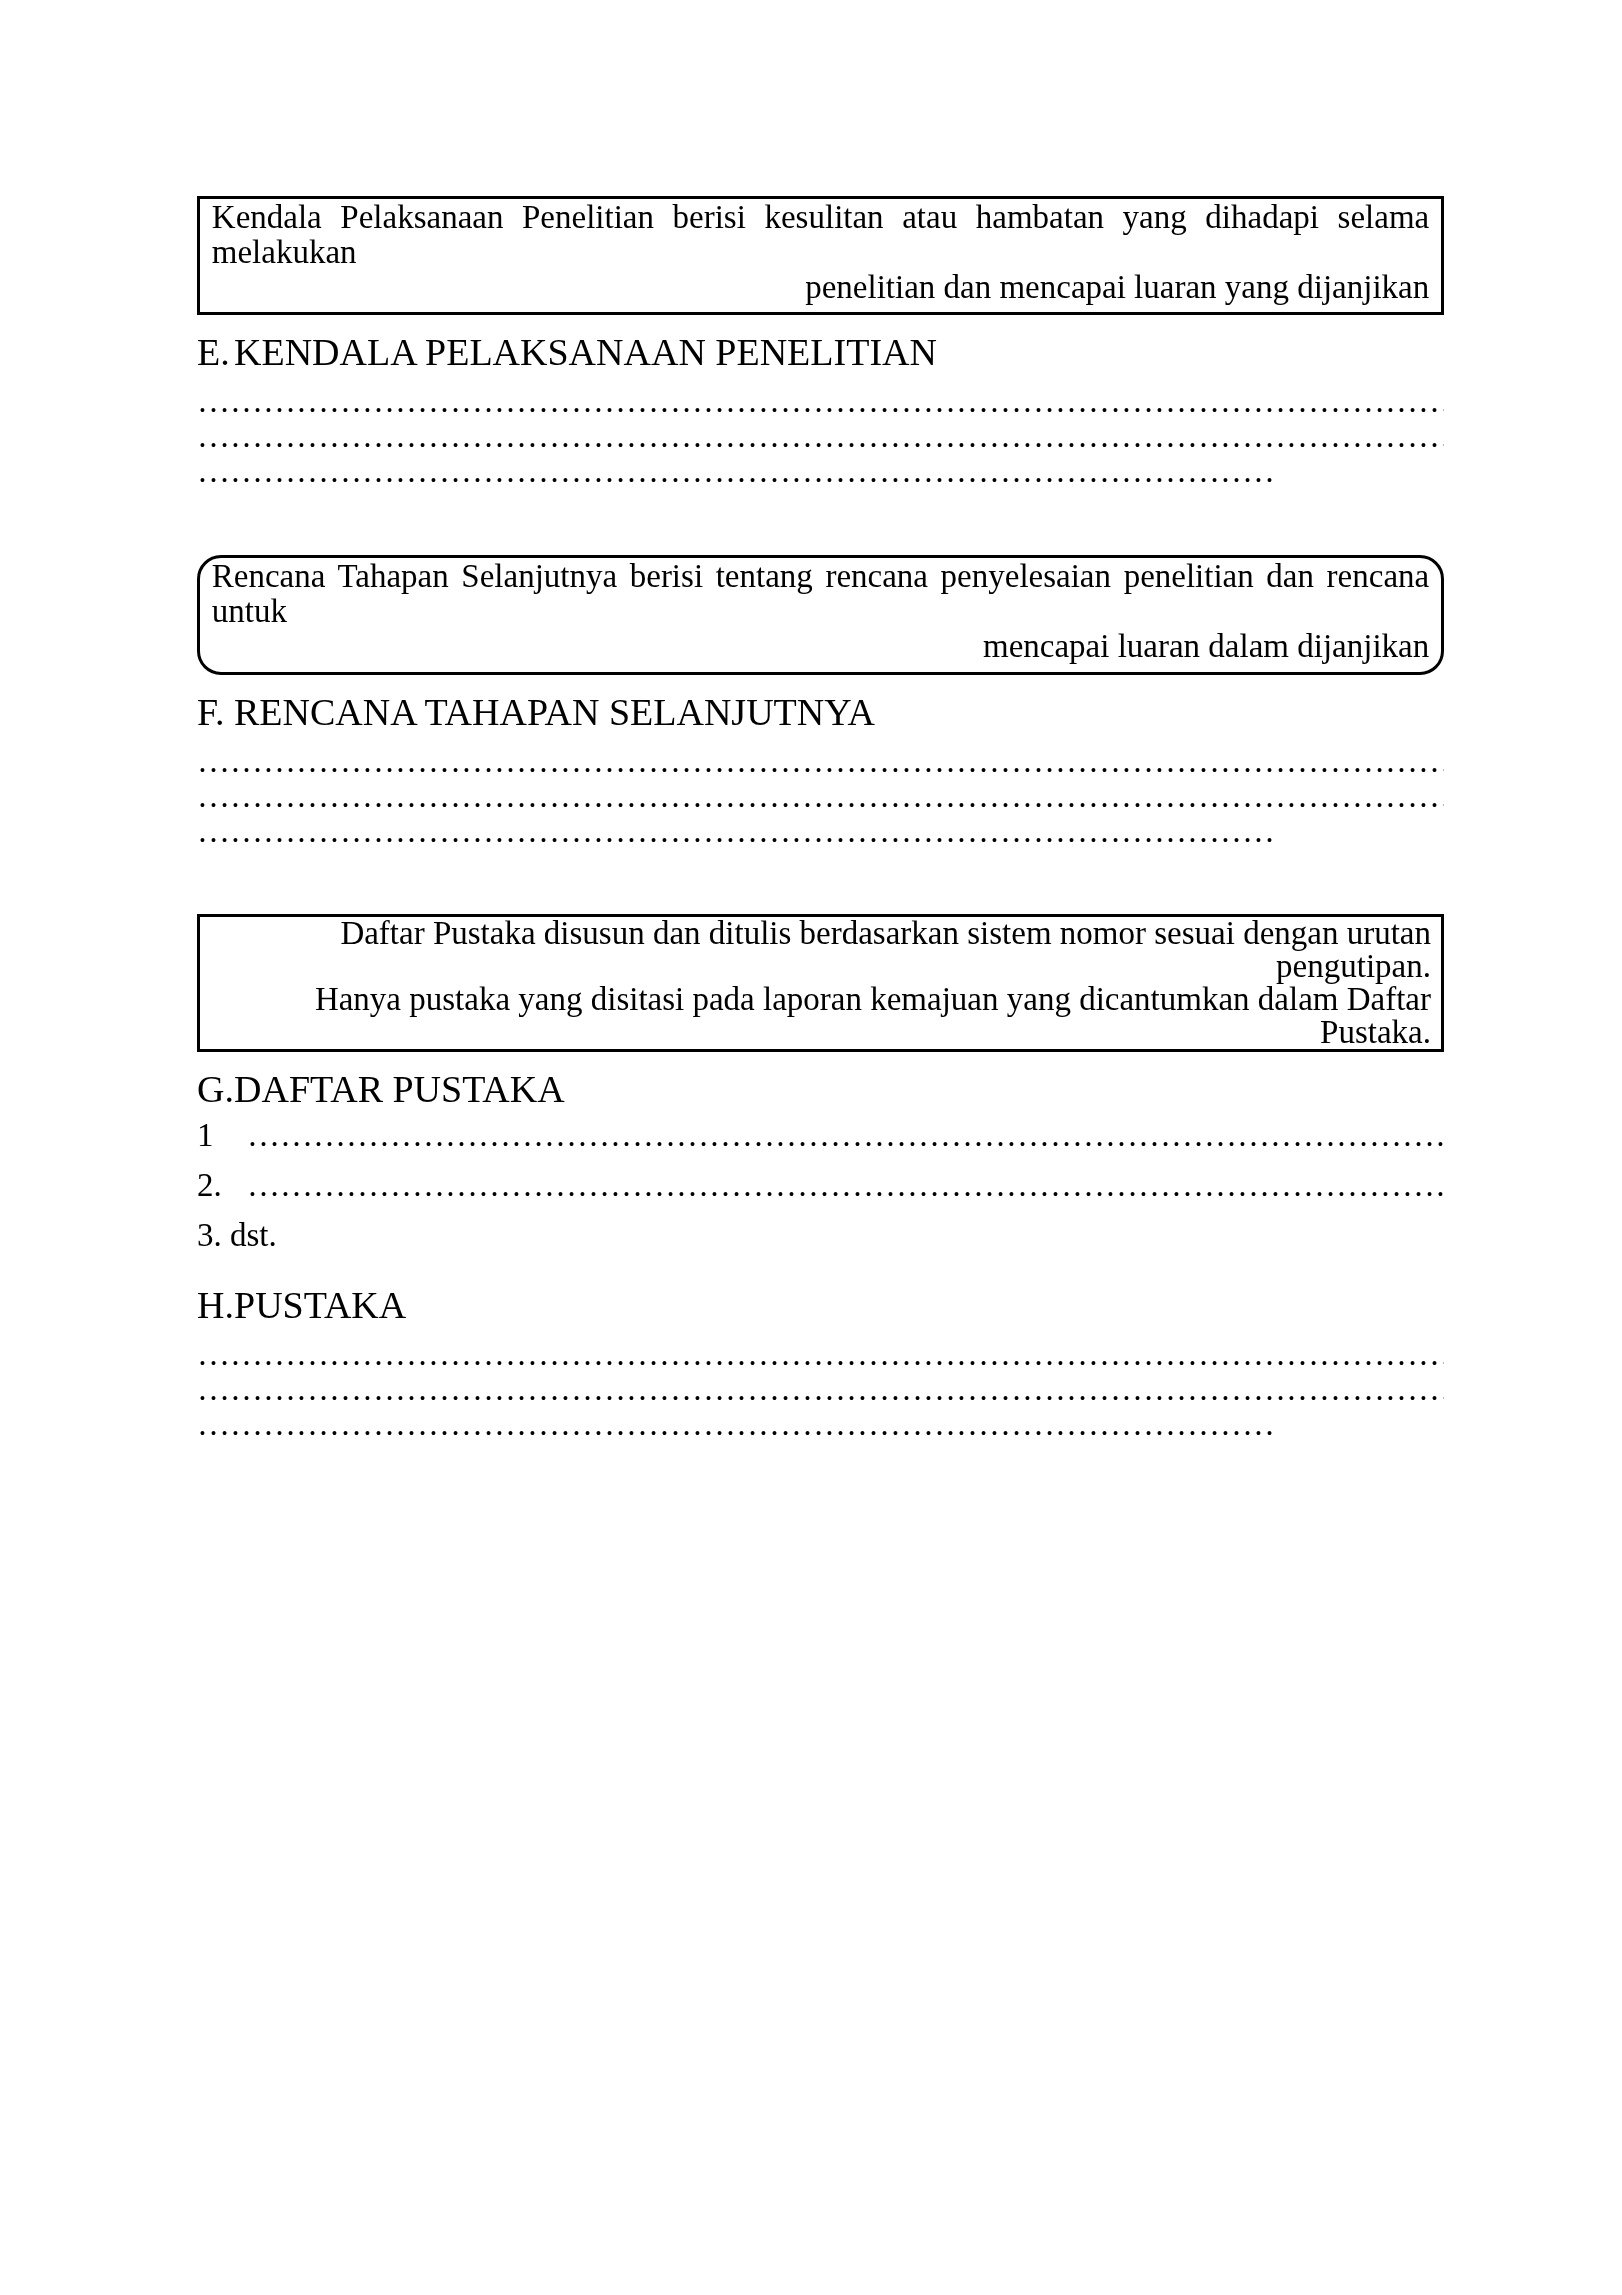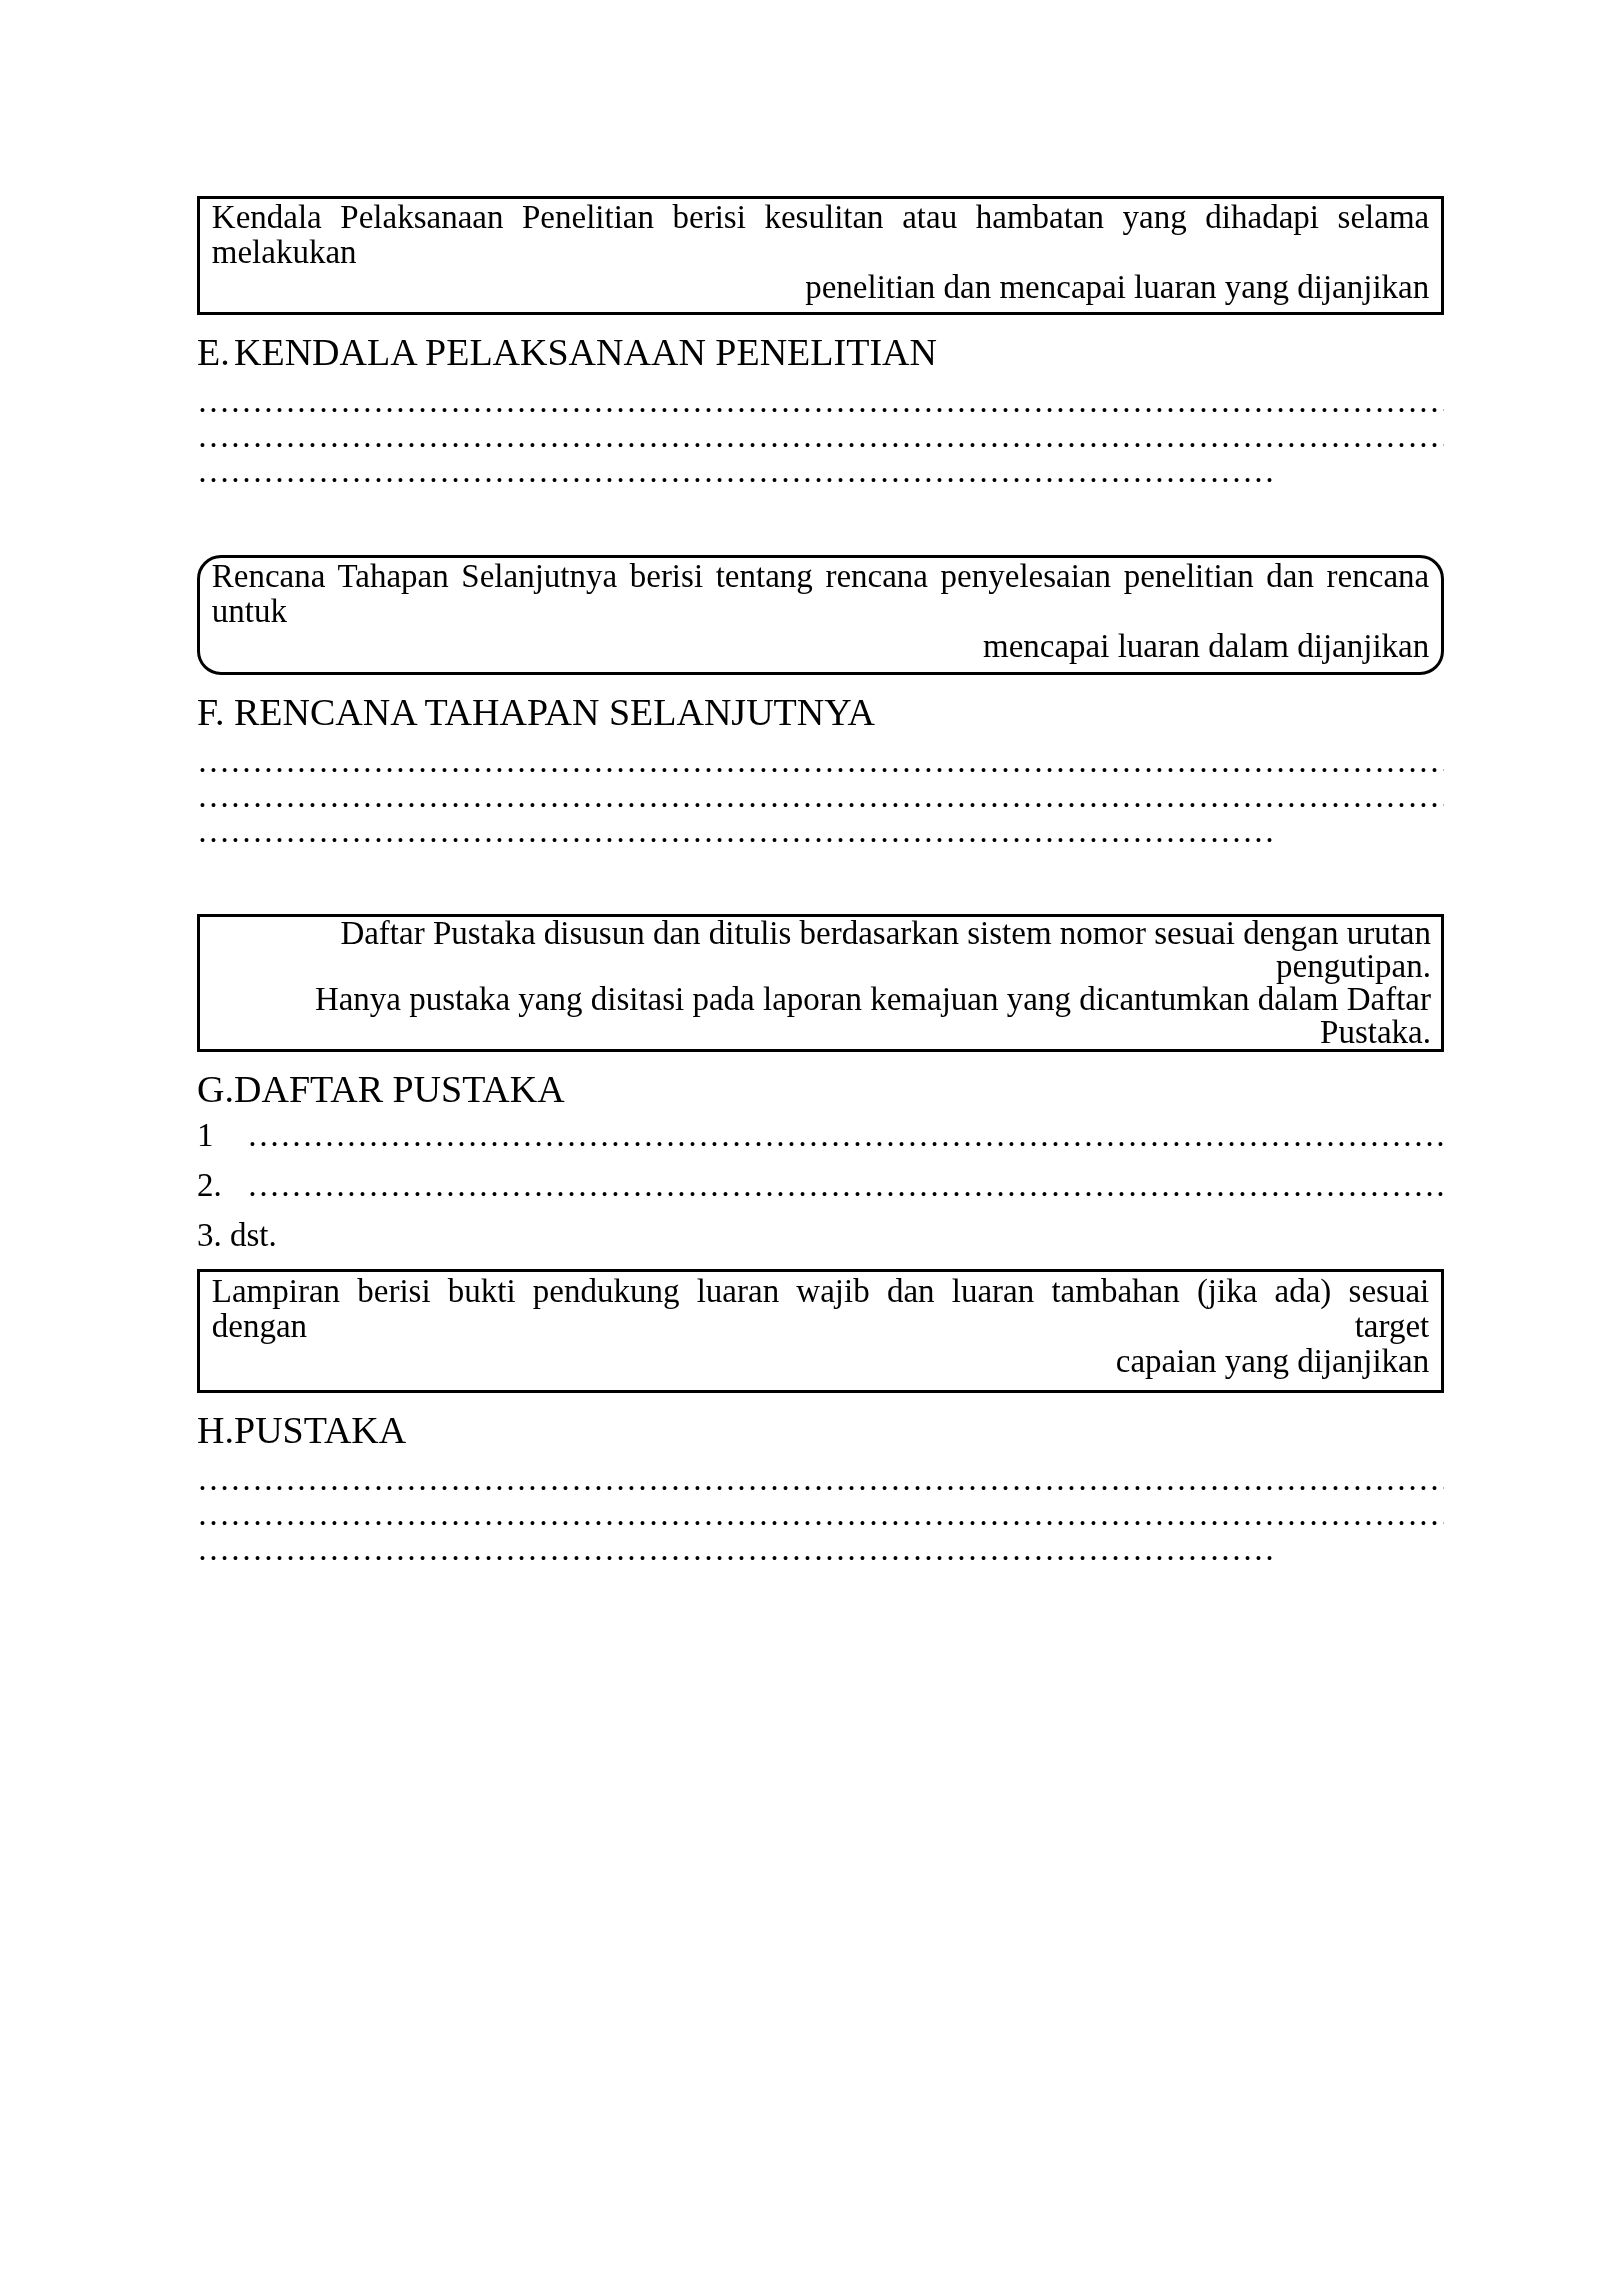--- a/index.html
+++ b/index.html
@@ -103,24 +103,20 @@
       </div>
       <div class="listrow">
         <span class="num">2.</span>
         <span class="rowdots">……………………………………………………………………………………………………………………………………………………………………………………………………………………………………………………………………</span>
       </div>
       <div class="listrow">
         <span>3. dst.</span>
       </div>
     </div>
 
-    <div class="notebox b4 mt-box4">
-      <div class="bline stretch">Lampiran berisi bukti pendukung luaran wajib dan luaran tambahan (jika ada) sesuai dengan target</div>
-      <div class="bline">capaian yang dijanjikan</div>
-    </div>
     <div class="heading"><span class="hletter">H.</span><span>PUSTAKA</span></div>
     <div class="dotsblock">
       <div class="dotline">……………………………………………………………………………………………………………………………………………………………………………………………………………………………………………………………………</div>
       <div class="dotline">……………………………………………………………………………………………………………………………………………………………………………………………………………………………………………………………………</div>
       <div class="dotline short">……………………………………………………………………………………………………………………………………………………………………………………………………………………………………………………………………</div>
     </div>
 
   </div>
 </div>
 

